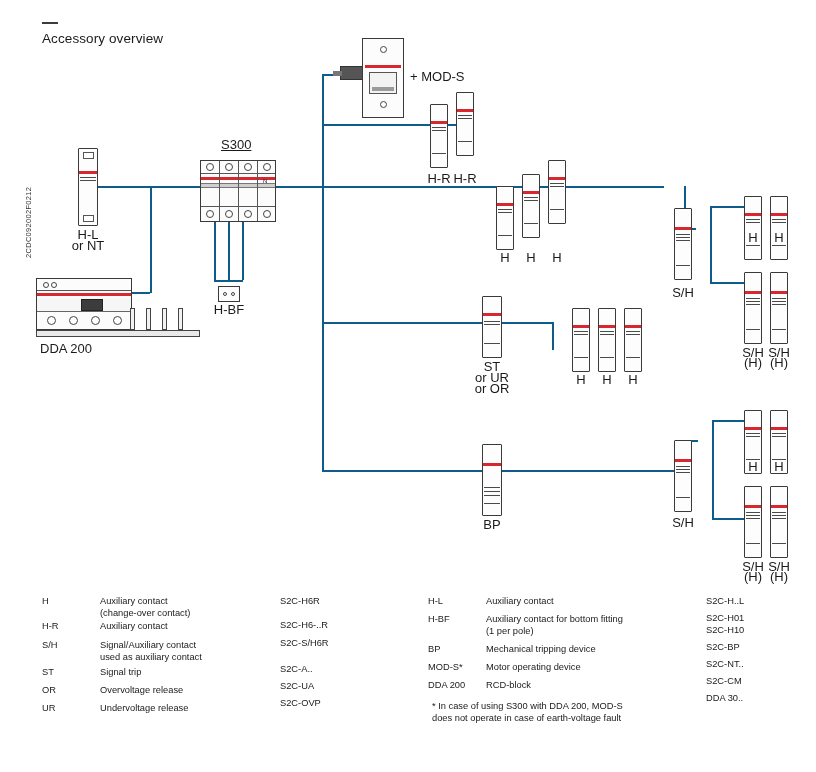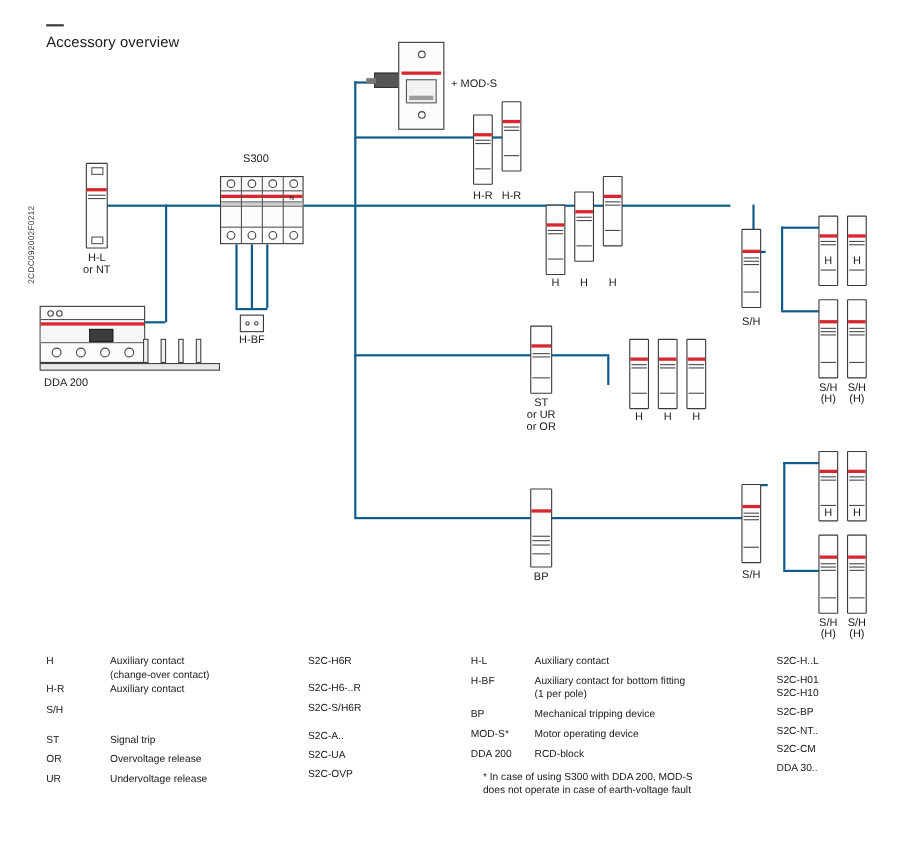--- a/index.html
+++ b/index.html
@@ -51,21 +51,21 @@
     position:absolute; left:0; right:0; height:3px; background:#d7282f;
   }
   .mod .ln {
     position:absolute; left:1px; right:1px; height:1px; background:#4a4a4a;
   }
   .mod .slot {
     position:absolute; background:#fff; border:1px solid #555;
   }
 
   .lbl {
-    position:absolute; font-size:10px; color:#1a1a1a; text-align:center;
+    position:absolute; font-size:13px; color:#1a1a1a; text-align:center;
     line-height:10.5px; white-space:nowrap;
   }
   .lbl.left { text-align:left; }
 
   
   .s300 {
     position:absolute; left:200px; top:160px; width:76px; height:62px;
     border:1.2px solid #3a3a3a; background:#fcfcfc;
   }
   .s300 .topbar { position:absolute; left:0; top:0; width:100%; height:13px; border-bottom:1px solid #555; }
@@ -189,21 +189,21 @@
   <div class="mod" style="left:78px; top:148px; width:20px; height:78px;">
     <div class="slot" style="left:4px; top:3px; width:11px; height:7px;"></div>
     <div class="band" style="top:22px;"></div>
     <div class="ln" style="top:28px;"></div>
     <div class="ln" style="top:31px;"></div>
     <div class="slot" style="left:4px; bottom:3px; width:11px; height:7px;"></div>
   </div>
   <div class="lbl" style="left:68px; top:230px; width:40px;">H-L</div>
   <div class="lbl" style="left:68px; top:241px; width:40px;">or NT</div>
 
-  <div class="lbl left" style="left:221px; top:140px;">S300</div>
+  <div class="lbl left" style="left:221px; top:140px;text-decoration:underline;">S300</div>
   <div class="s300">
     <div class="topbar"></div>
     <div class="redline"></div>
     <div class="greyline"></div>
     <div class="botbar"></div>
     <div class="sep" style="left:18px;"></div>
     <div class="sep" style="left:37px;"></div>
     <div class="sep" style="left:56px;"></div>
     <div class="circ" style="left:5px; top:2px;"></div>
     <div class="circ" style="left:24px; top:2px;"></div>
@@ -413,20 +413,22 @@
         <div class="lgkey">H</div>
         <div class="lgdesc" style="white-space:pre-line;">Auxiliary contact
 (change-over contact)</div>
       </div>
       <div class="lgrow" style="height:18px;">
         <div class="lgkey">H-R</div>
         <div class="lgdesc" style="white-space:pre-line;">Auxiliary contact</div>
       </div>
       <div class="lgrow" style="height:26px;">
         <div class="lgkey">S/H</div>
+        <div class="lgdesc" style="white-space:pre-line;">Signal/Auxiliary contact
+used as auxiliary contact</div>
       </div>
       <div class="lgrow" style="height:17px;">
         <div class="lgkey">ST</div>
         <div class="lgdesc" style="white-space:pre-line;">Signal trip</div>
       </div>
       <div class="lgrow" style="height:17px;">
         <div class="lgkey">OR</div>
         <div class="lgdesc" style="white-space:pre-line;">Overvoltage release</div>
       </div>
       <div class="lgrow" style="height:17px;">
@@ -459,21 +461,21 @@
         <div class="lgdesc" style="white-space:pre-line;">Mechanical tripping device</div>
       </div>
       <div class="lgrow" style="height:17px;">
         <div class="lgkey">MOD-S*</div>
         <div class="lgdesc" style="white-space:pre-line;">Motor operating device</div>
       </div>
       <div class="lgrow" style="height:20px;">
         <div class="lgkey">DDA 200</div>
         <div class="lgdesc" style="white-space:pre-line;">RCD-block</div>
       </div>
-      <div class="footnote" style="white-space:pre-line; margin-left:11px;">* In case of using S300 with DDA 200, MOD-S
+      <div class="footnote" style="white-space:pre-line; margin-left:4px;">* In case of using S300 with DDA 200, MOD-S
 does not operate in case of earth-voltage fault</div>
     </div>
 
     <div class="lgcol" style="left:706px; width:110px;">
       <div style="height:17px;">S2C-H..L</div>
       <div style="height:29px; white-space:pre-line; line-height:11.6px;">S2C-H01
 S2C-H10</div>
       <div style="height:17px;">S2C-BP</div>
       <div style="height:17px;">S2C-NT..</div>
       <div style="height:17px;">S2C-CM</div>

